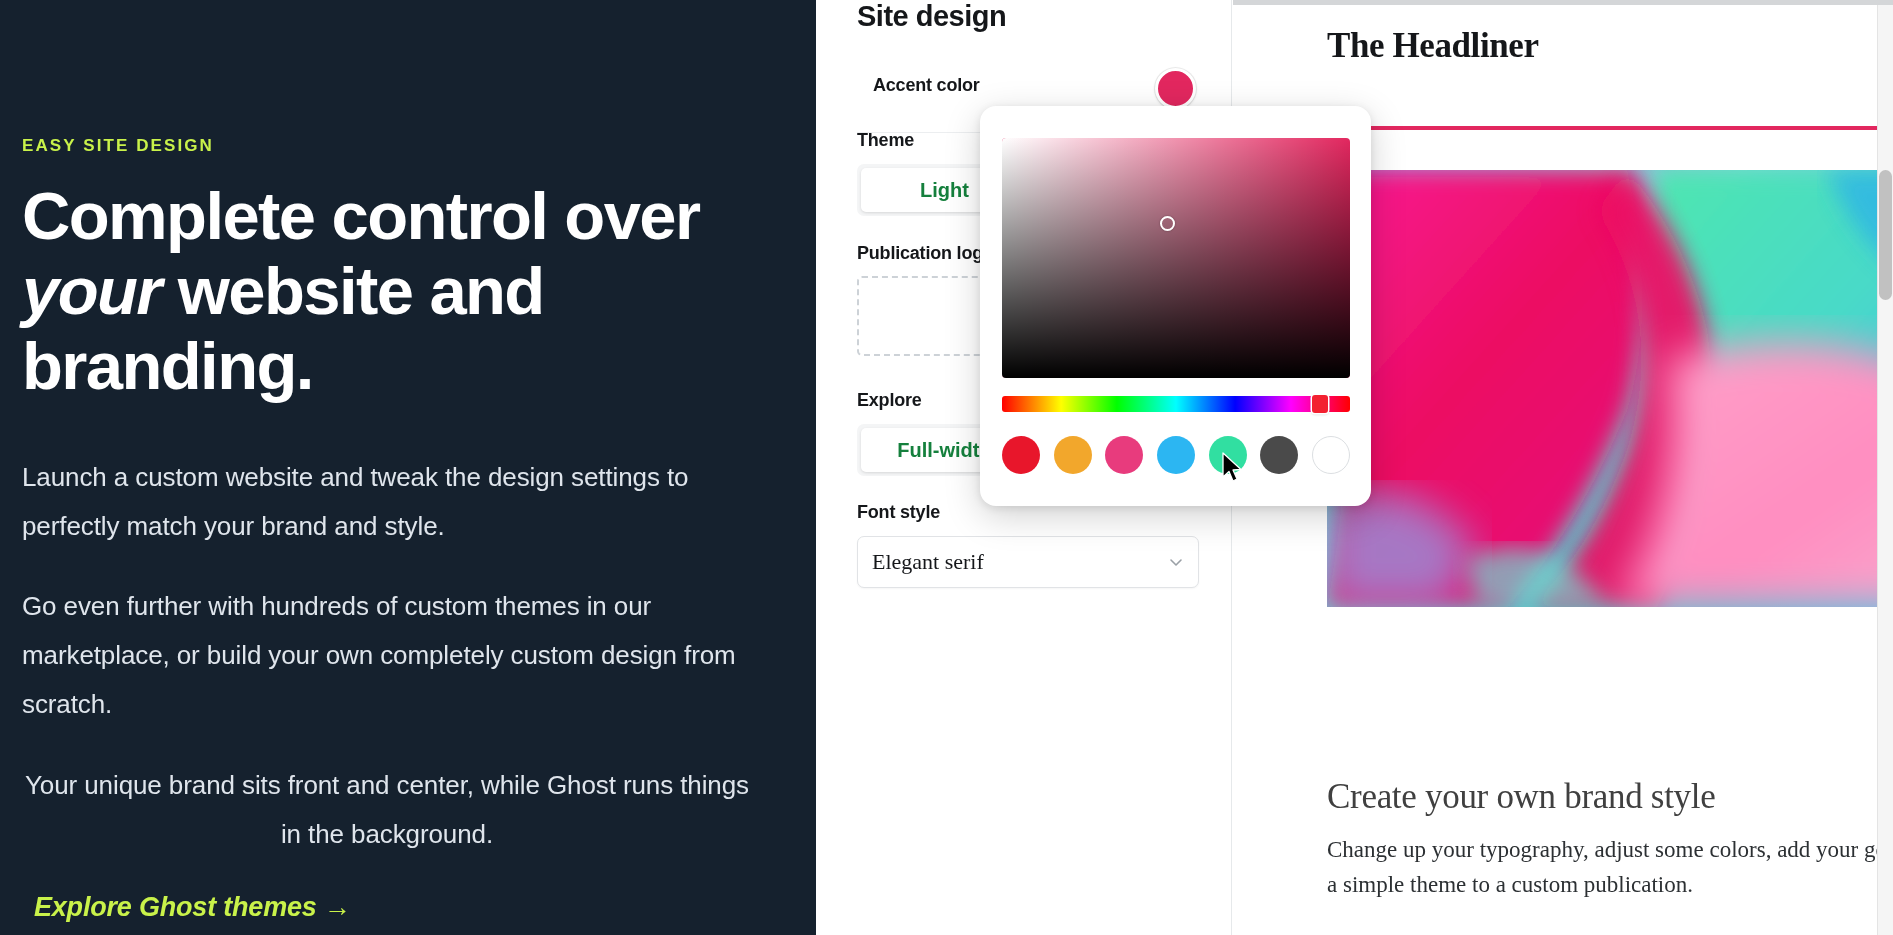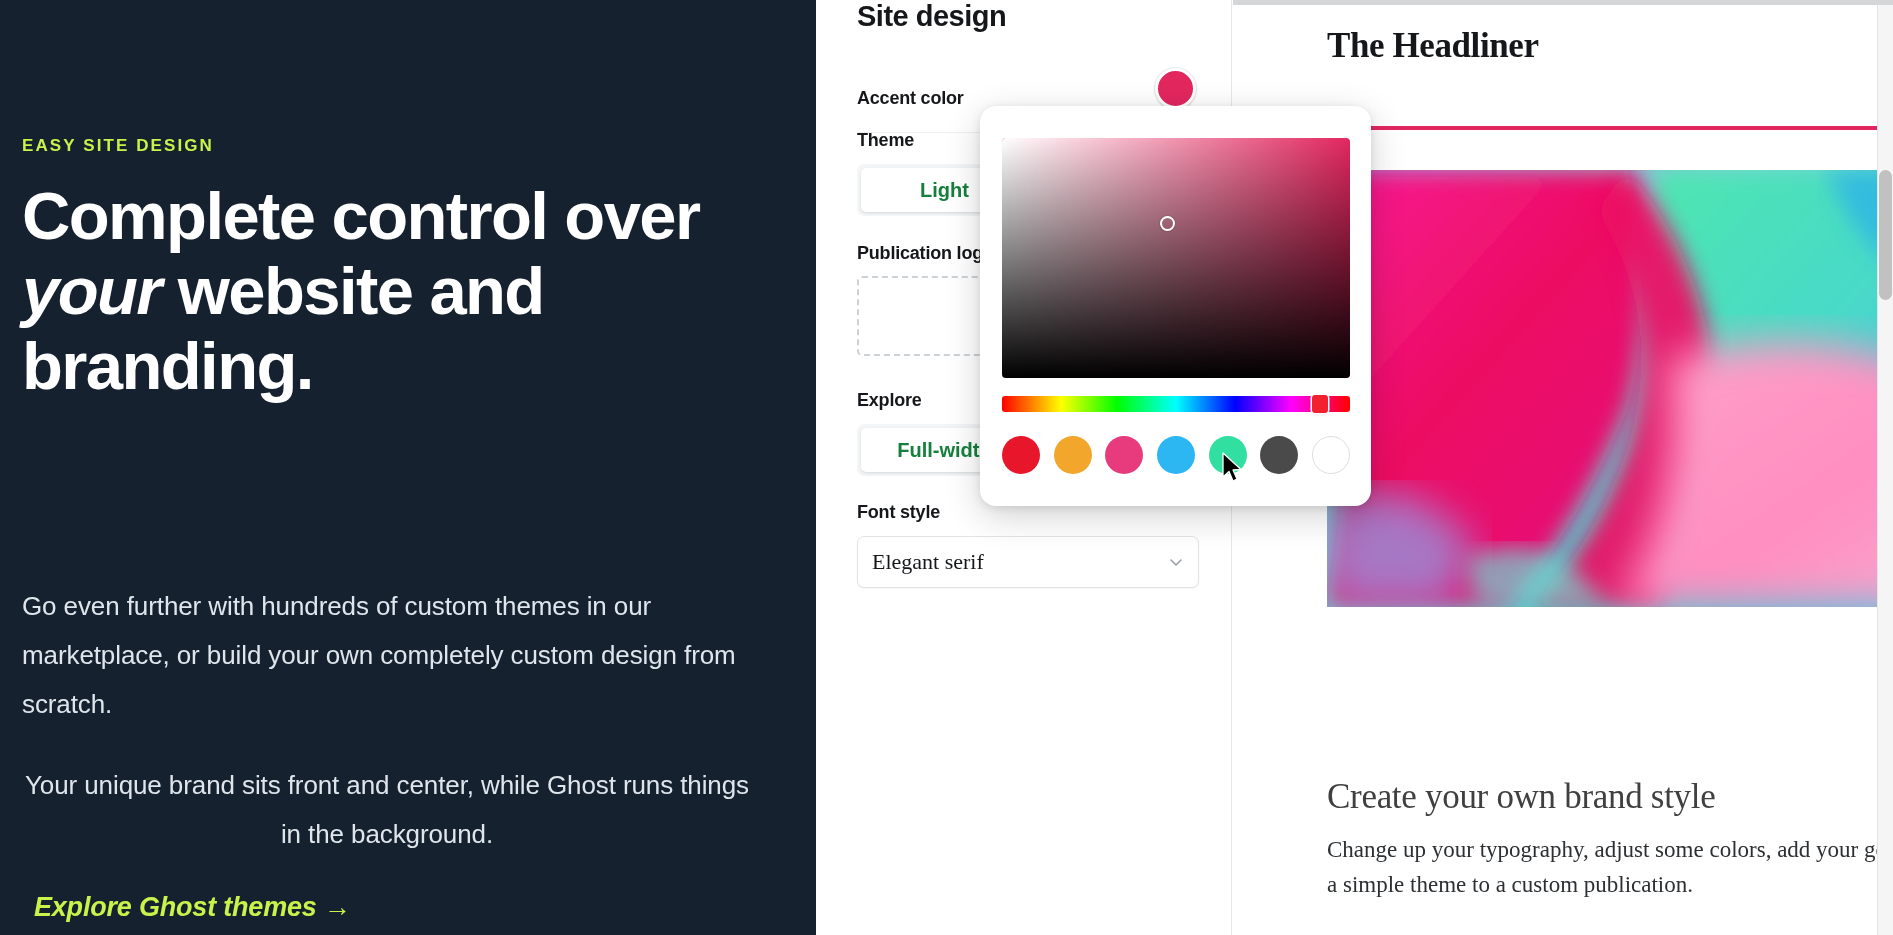--- a/index.html
+++ b/index.html
@@ -115,21 +115,21 @@
     width: 342px;
   }
   .field-label {
     font-size: 18px;
     font-weight: 700;
     color: #15171a;
     letter-spacing: -0.2px;
   }
   
   .row-accent { top: 68px; }
-  .row-accent .field-label { position: absolute; left: 0; top: 7px; margin-top: 13px; }
+  .row-accent .field-label { position: absolute; left: 16px; top: 7px; }
   .accent-swatch {
     position: absolute;
     left: 298px;
     top: 0px;
     width: 41px;
     height: 41px;
     border-radius: 50%;
     background: #e2275f;
     border: 3px solid #ffffff;
     box-shadow: 0 0 0 1px rgba(0,0,0,0.07), 0 1px 3px rgba(0,0,0,0.13);
@@ -412,20 +412,21 @@
   <div class="left-panel" style="background: rgb(21, 33, 46);">
     <div class="left-inner">
       <div class="eyebrow" style="color: rgb(201, 242, 74);">EASY SITE DESIGN</div>
 
       <h1 class="headline">
         <span>Complete control over</span><br>
         <em>your</em><span> website and</span><br>
         <span>branding.</span>
       </h1>
 
+      <p class="body-copy p1">Launch a custom website and tweak the design settings to perfectly match your brand and style.</p>
       <p class="body-copy p2">Go even further with hundreds of custom themes in our marketplace, or build your own completely custom design from scratch.</p>
       <p class="body-copy p3">Your unique brand sits front and center, while Ghost runs things in the background.</p>
 
       <a class="cta-link" href="#" style="color: rgb(201, 242, 74);">Explore Ghost themes →</a>
     </div>
   </div>
 
   <div class="settings-panel">
 
     <div class="settings-title">Site design</div>

